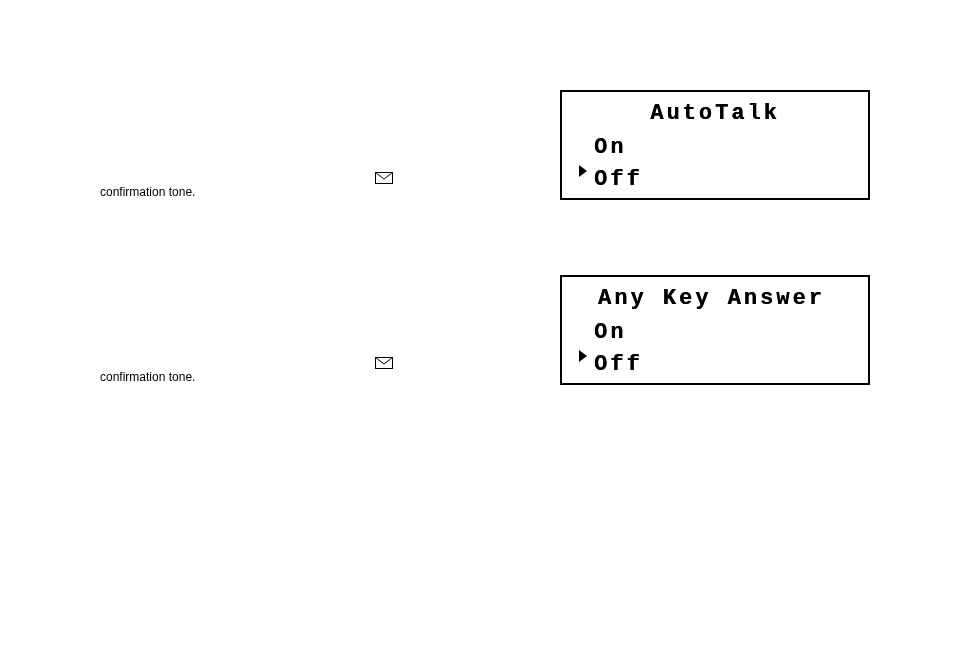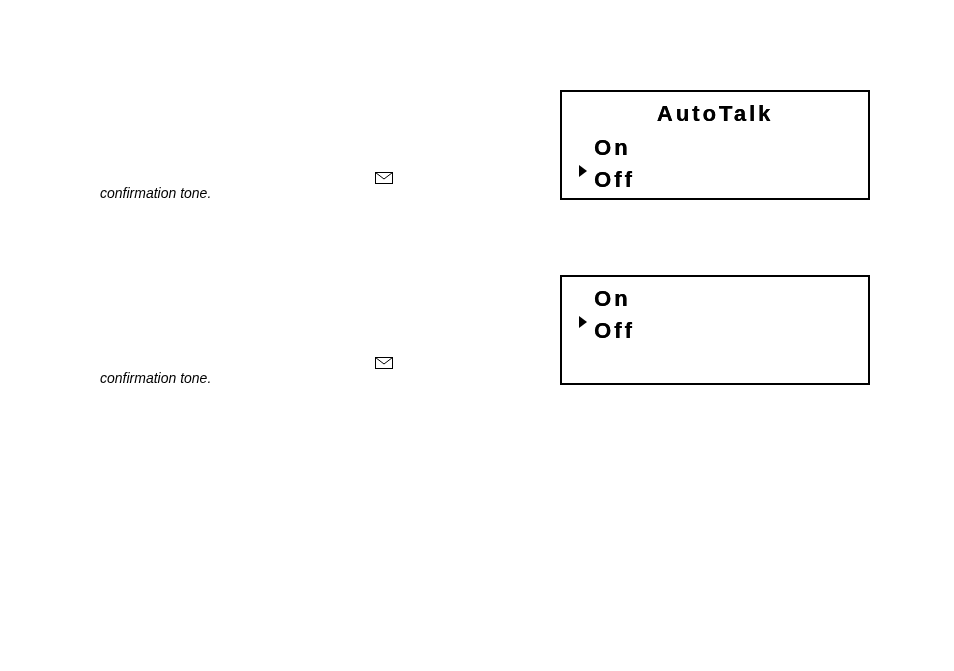--- a/index.html
+++ b/index.html
@@ -16,41 +16,40 @@
     left: 0;
     width: 100%;
   }
   .row1 { top: 90px; }
   .row2 { top: 275px; }
 
   .body-text {
     position: absolute;
     left: 100px;
     top: 95px;
-    font-size: 14px;
+    font-size: 12px;
     color: #000;
-    font-style: italic;
   }
   .envelope {
     position: absolute;
     left: 375px;
     top: 80px;
     width: 18px;
     height: 12px;
   }
   .lcd {
     position: absolute;
     left: 560px;
     top: 0;
     width: 310px;
     height: 110px;
     border: 2px solid #000;
     box-sizing: border-box;
     background: #fff;
-    font-family: Liberation Sans, sans-serif;
+    font-family: Liberation Mono, monospace;
     font-size: 22px;
     letter-spacing: 3px;
     line-height: 1.45;
     padding: 6px 8px 6px 8px;
     color: #000;
     font-weight: 600;
   }
   .lcd .title {
     text-align: center;
     margin-bottom: 2px;
@@ -100,20 +99,21 @@
 
 <div class="row row2">
   <div class="body-text">confirmation tone.</div>
   <span class="envelope">
     <svg viewBox="0 0 18 12" width="18" height="12">
       <rect x="0.5" y="0.5" width="17" height="11" fill="none" stroke="#000" stroke-width="1"></rect>
       <polyline points="0.5,0.5 9,7 17.5,0.5" fill="none" stroke="#000" stroke-width="1"></polyline>
     </svg>
   </span>
   <div class="lcd">
+    <div class="title" style="text-align:left; padding-left:28px;">Any Key Answer</div>
     <div class="opt">
       <span class="cursor-slot"></span>
       <span class="opt-label">On</span>
     </div>
     <div class="opt">
       <span class="cursor-slot">
         <svg class="cursor-svg" width="10" height="14" viewBox="0 0 10 14">
             <polygon points="1,1 9,7 1,13" fill="#000"></polygon>
           </svg>
       </span>

